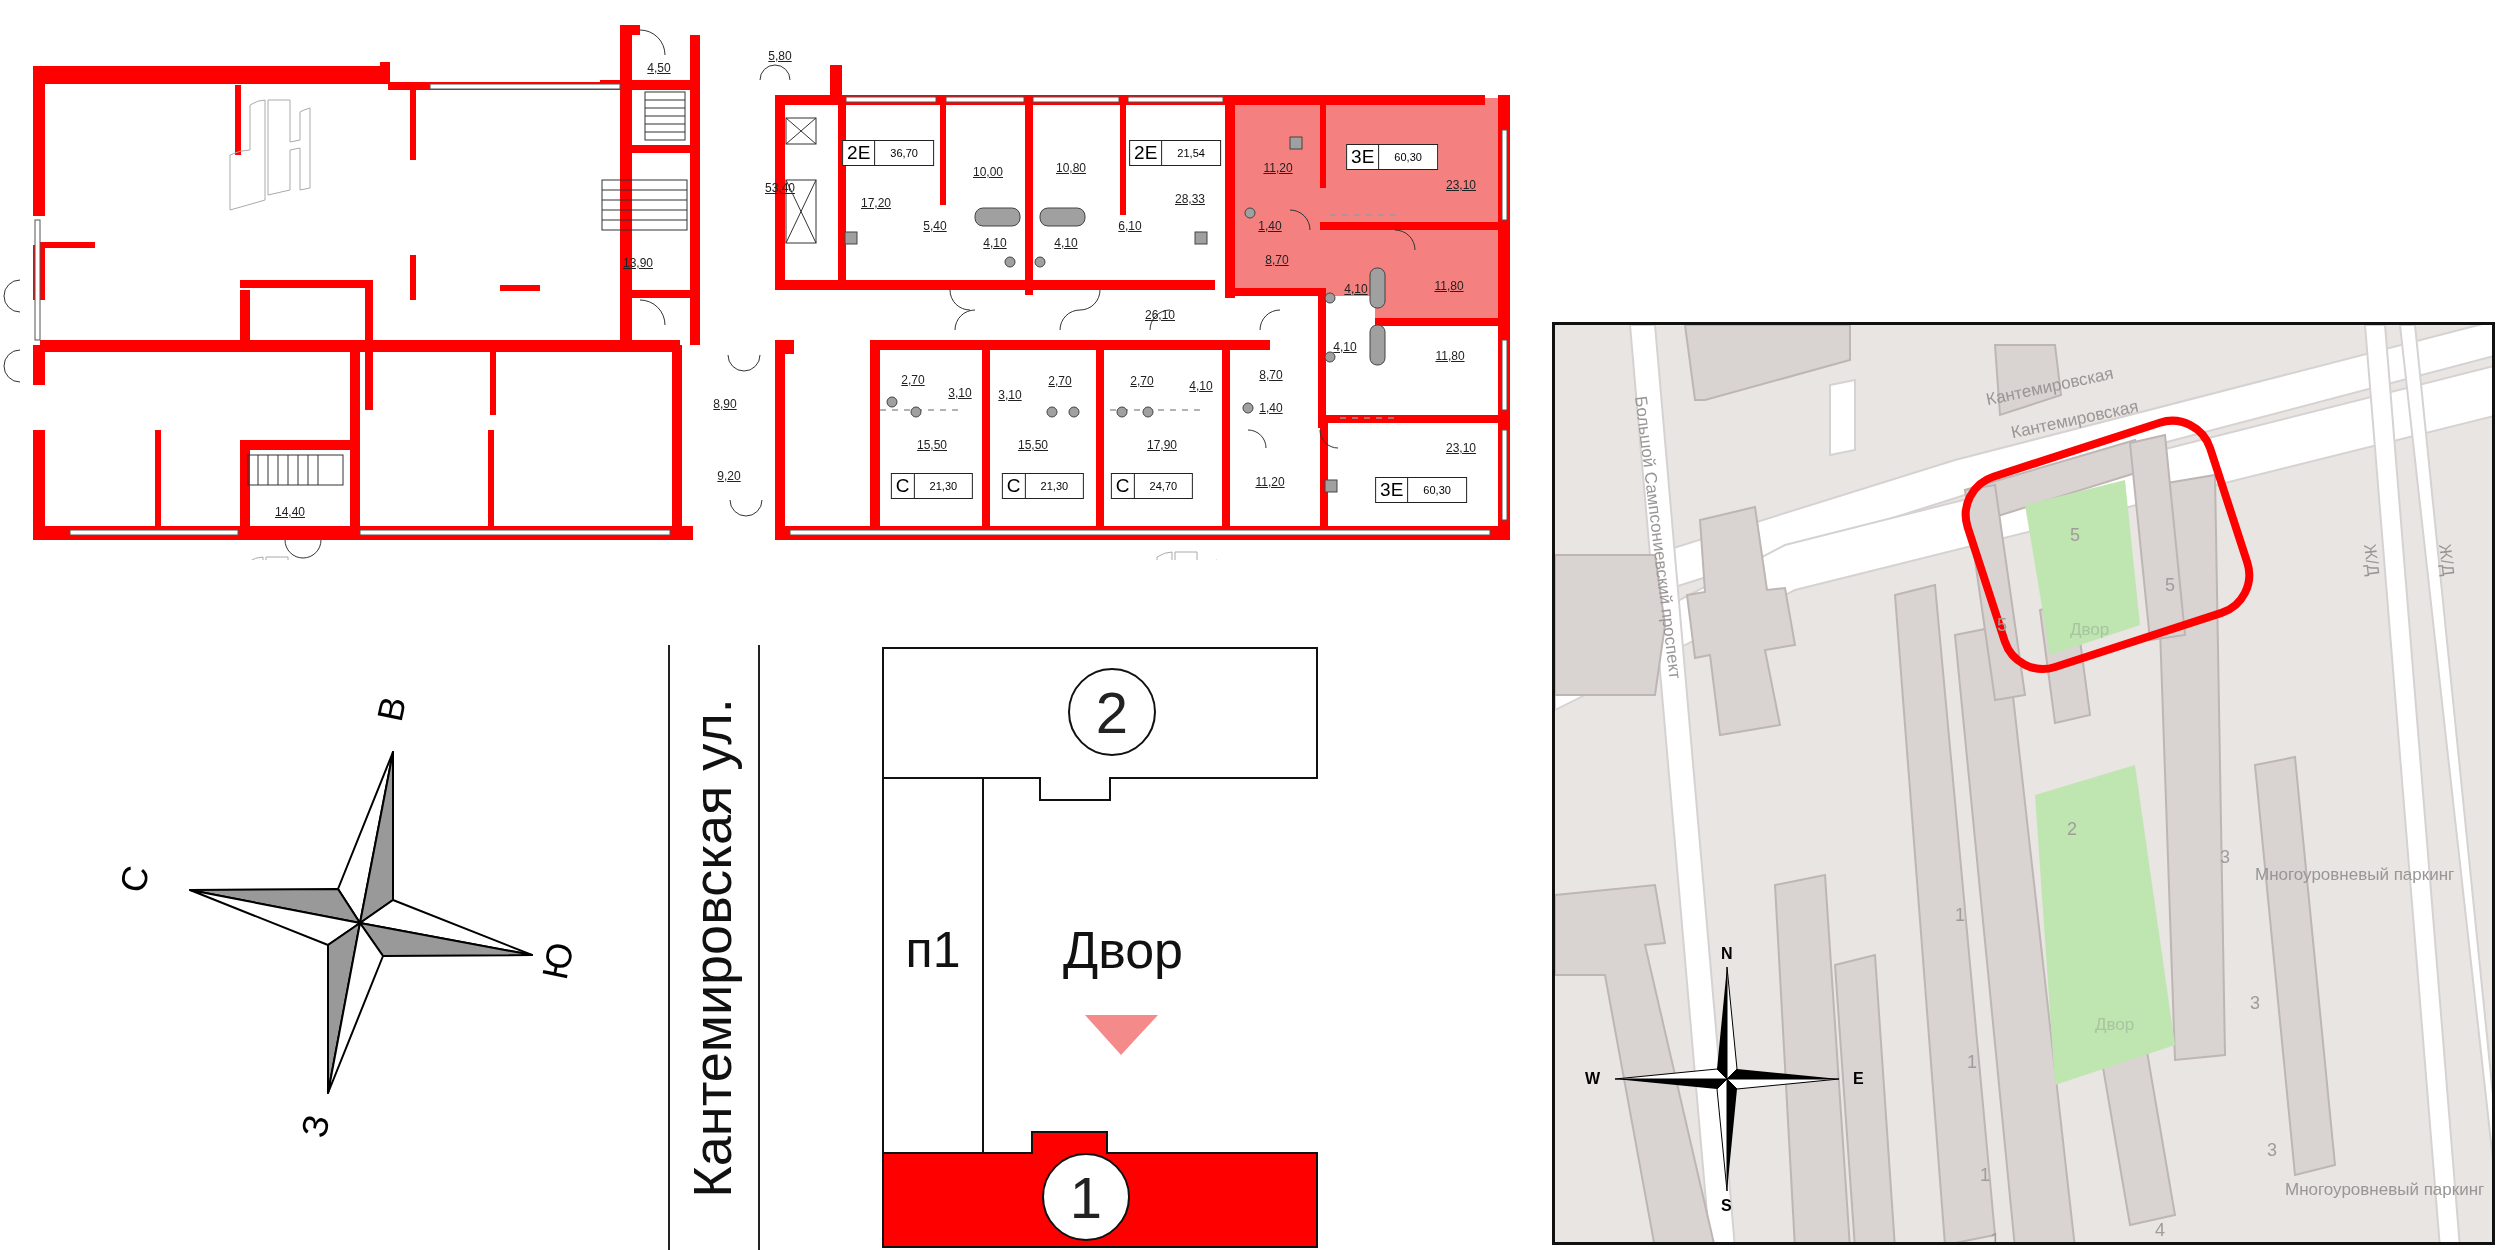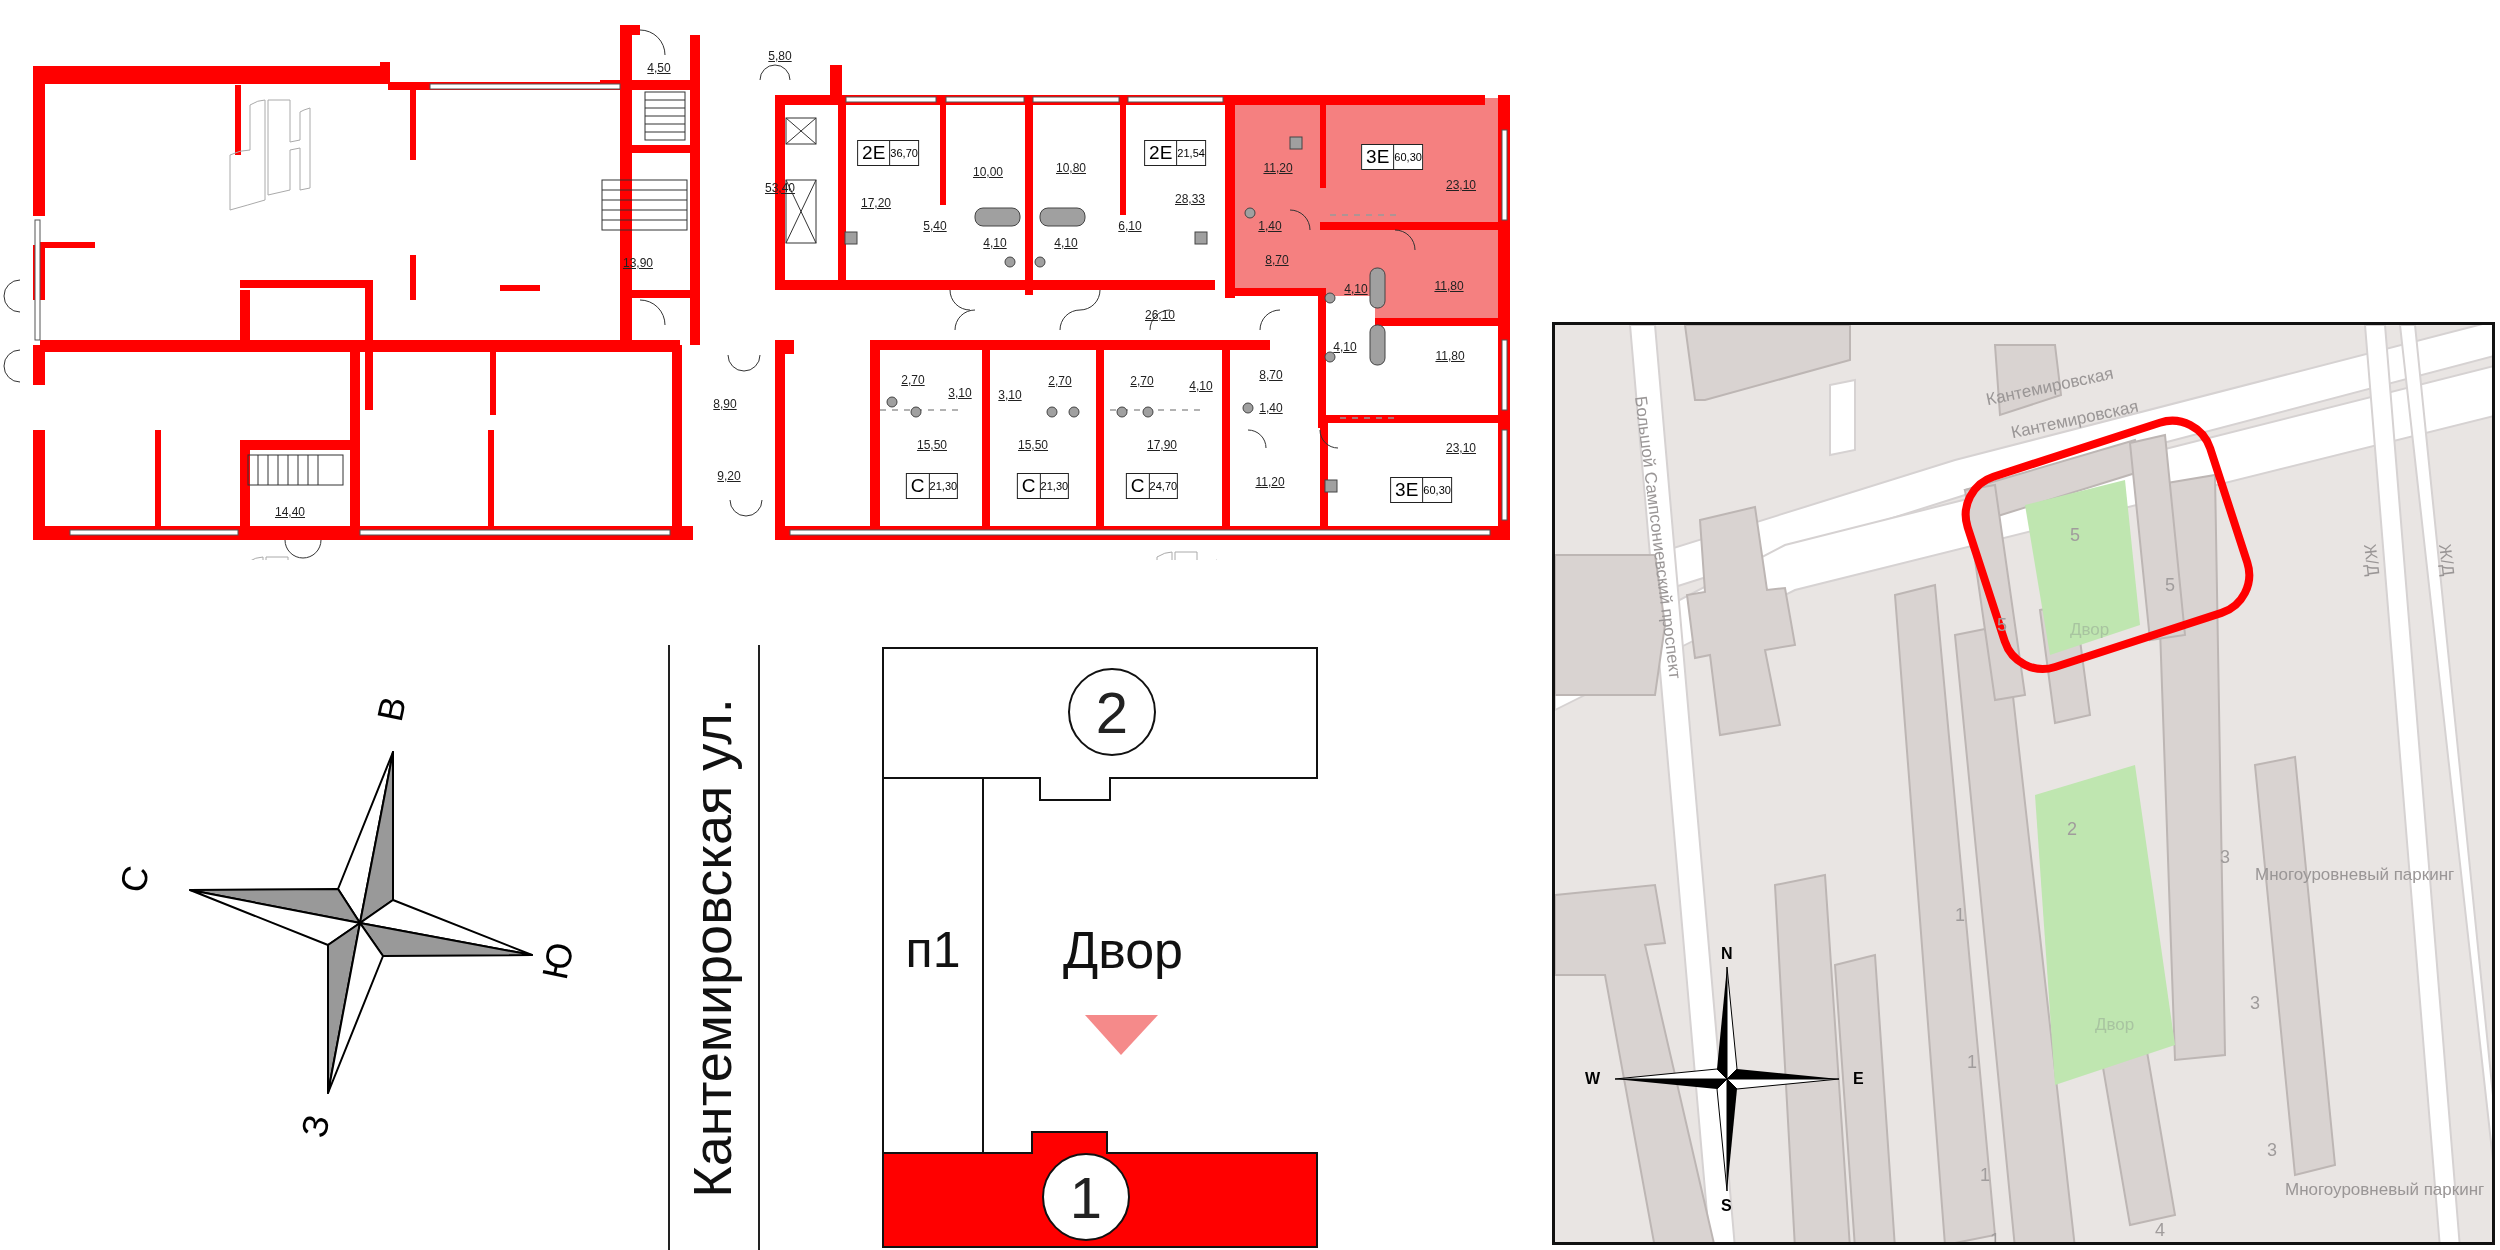--- a/index.html
+++ b/index.html
@@ -1,21 +1,21 @@
 <!DOCTYPE html>
 <html><head>
 <meta charset="utf-8">
 <style>
   html,body{margin:0;padding:0;background:#fff;}
   body{width:2500px;height:1250px;position:relative;overflow:hidden;font-family:"Liberation Sans",sans-serif;}
   .abs{position:absolute;}
   .rl{position:absolute;font-size:12px;color:#222;text-decoration:underline;white-space:nowrap;transform:translate(-50%,-50%);}
   .tag{position:absolute;display:flex;border:1.5px solid #222;background:#fff;height:24px;align-items:stretch;transform:translate(-50%,-50%);}
   .tag .t{font-size:19px;padding:0 4px;border-right:1.5px solid #222;line-height:24px;}
-  .tag .a{font-size:11px;padding:0 0;line-height:24px;}
+  .tag .a{font-size:11px;padding:0 15px;line-height:24px;}
   #floor svg, #diagram svg, #map svg, #compass-ru svg{position:absolute;left:0;top:0;}
   .maplabel{position:absolute;color:#9a9696;font-size:17px;white-space:nowrap;}
   .bnum{position:absolute;color:#a09c9c;font-size:18px;}
 </style>
 </head>
 <body>
 
 <div id="floor" class="abs" style="left:0;top:0;width:1530px;height:560px;">
   <svg width="1530" height="560">
 

